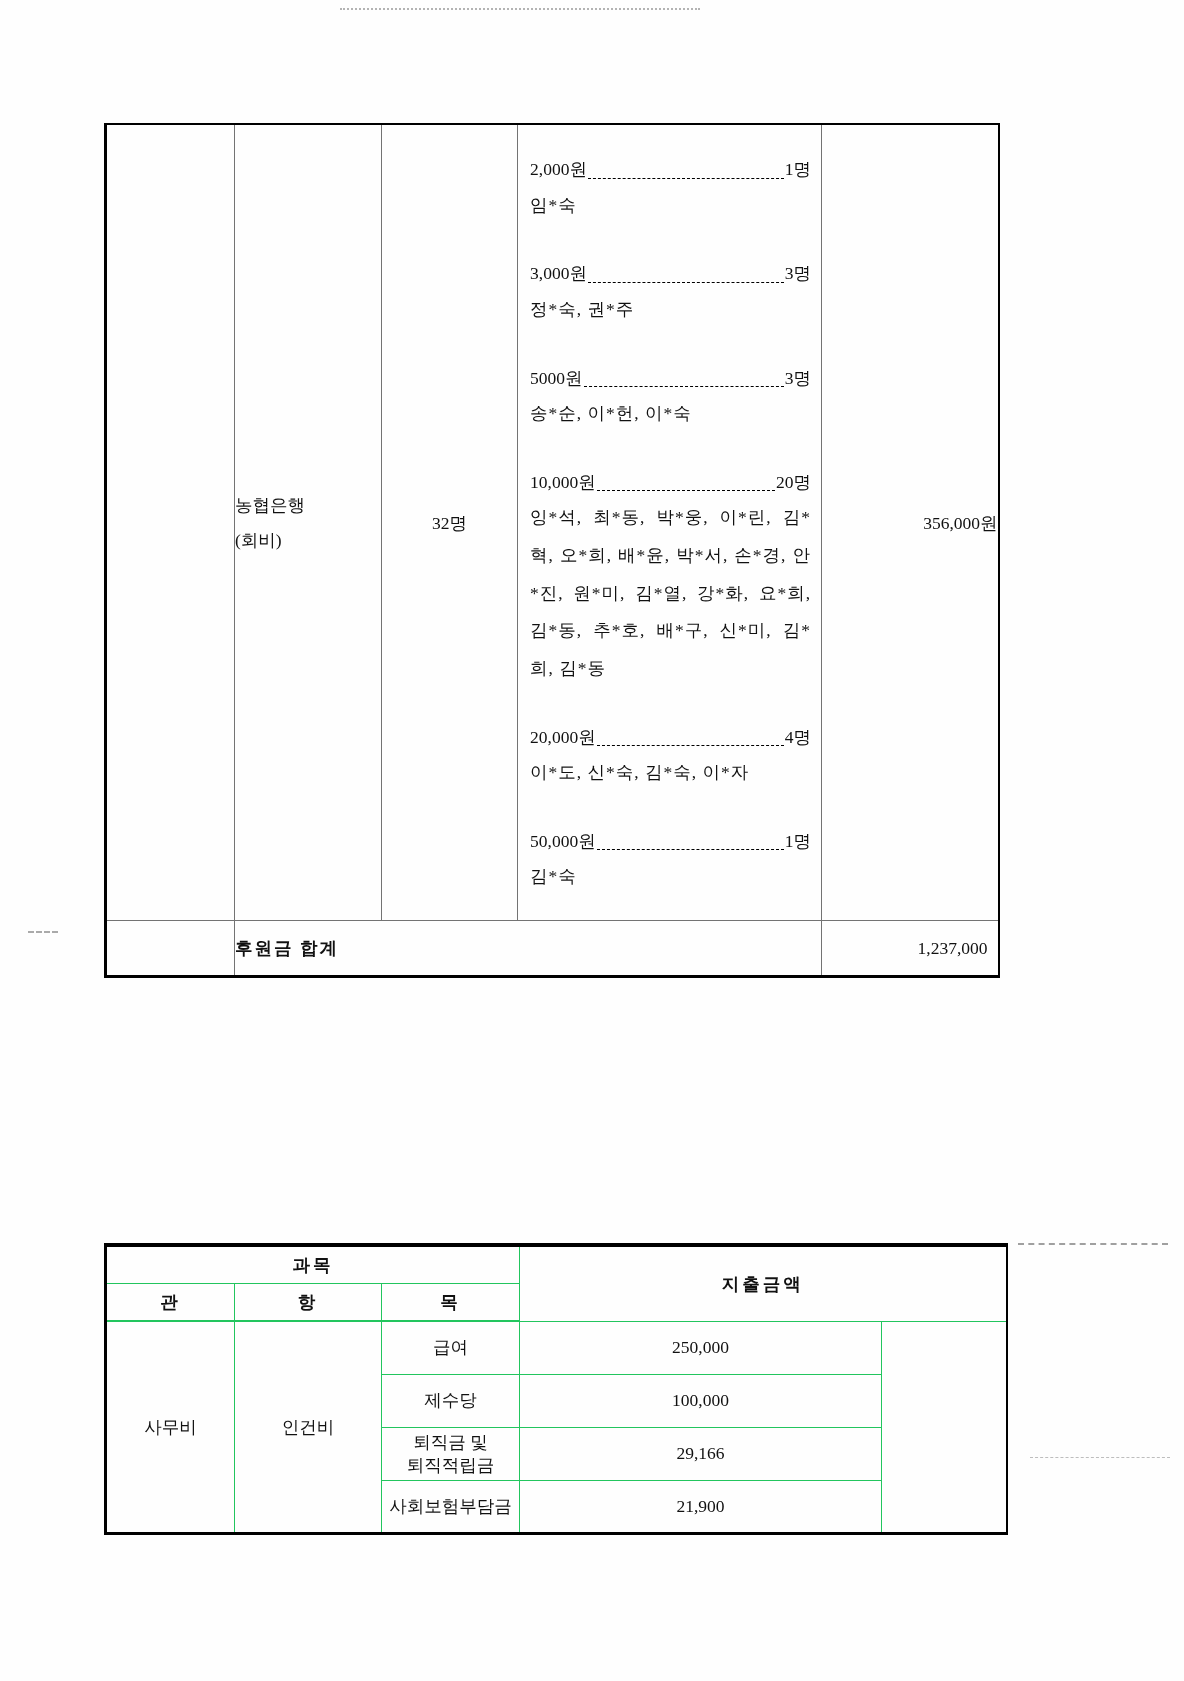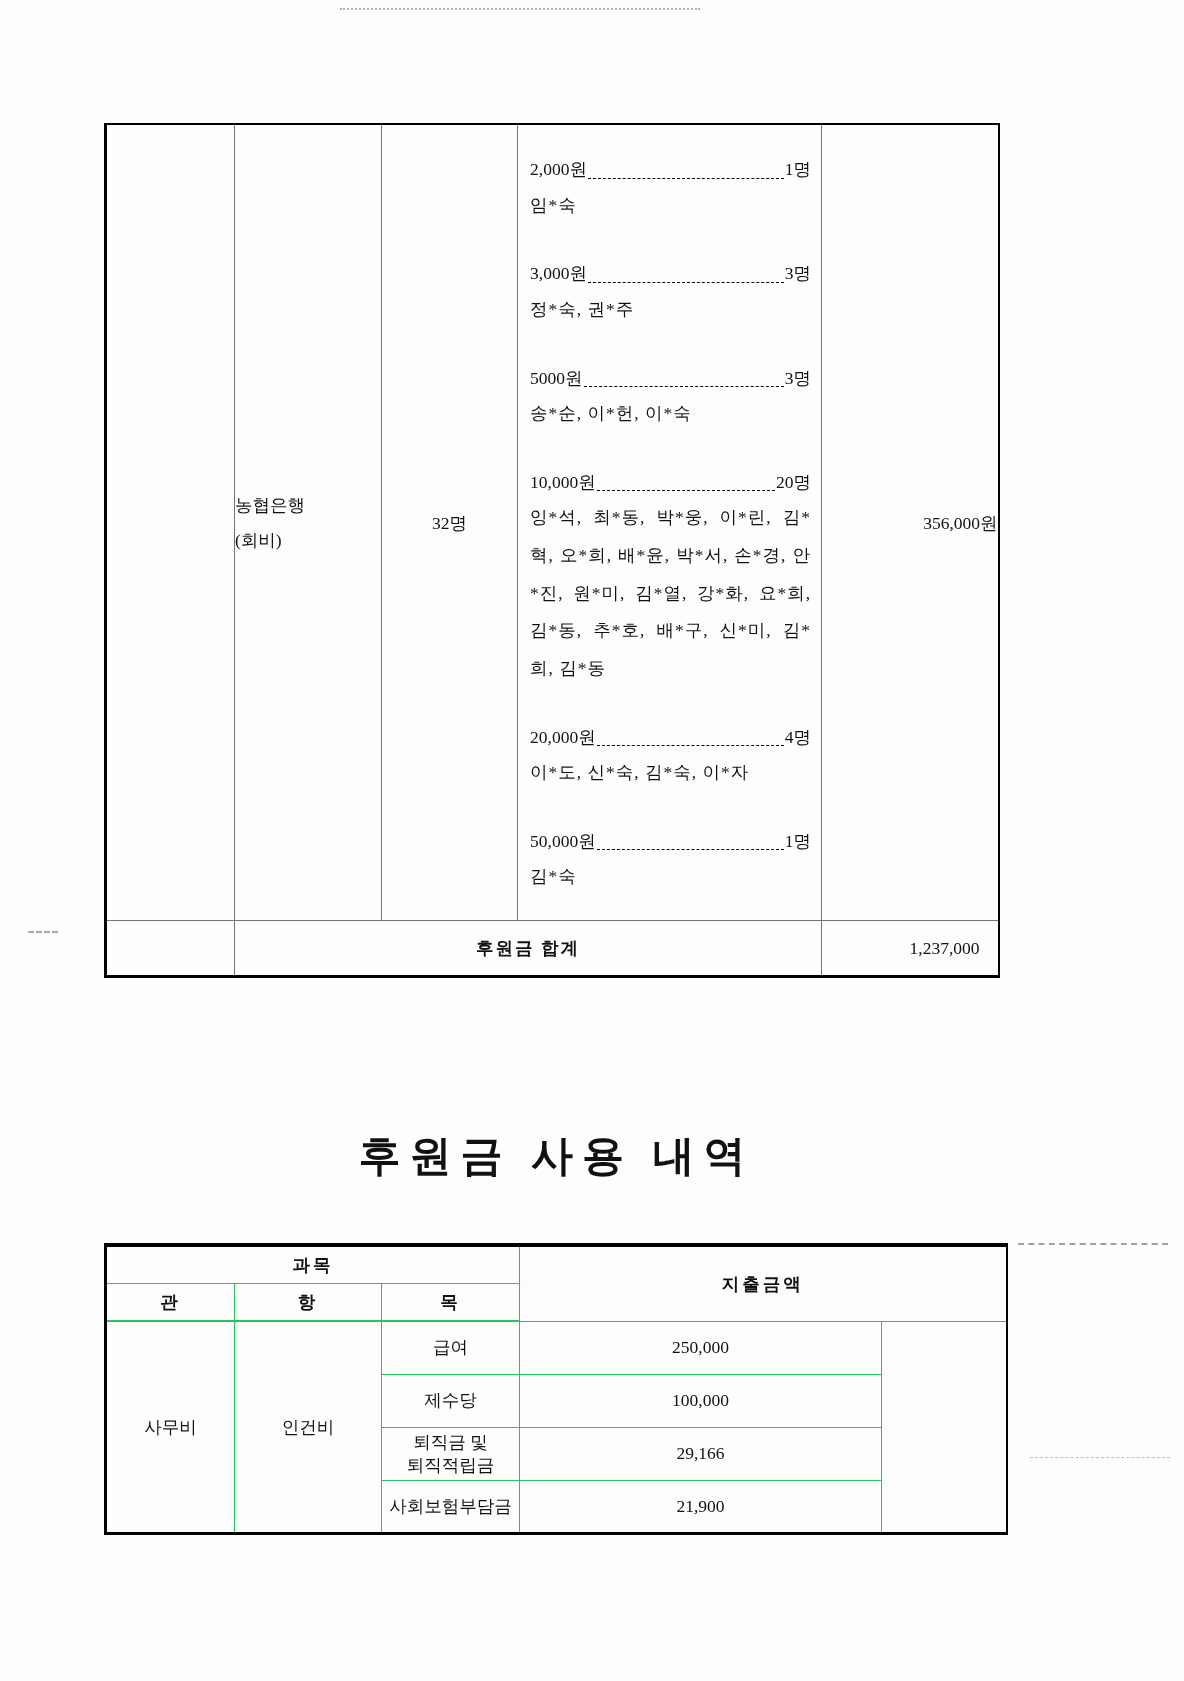--- a/index.html
+++ b/index.html
@@ -33,22 +33,22 @@
   .dt-bank { text-align:left; line-height:2.0;font-family:Liberation Serif, serif; }
   .dt-count { text-align:center; }
   .dt-details { padding:14px 10px 14px 12px; }
   .dt-amount { text-align:right; }
   .detail-group { margin:15px 0 34px 0; }
   .detail-group:last-child { margin-bottom:10px; }
   .detail-head { display:flex; align-items:flex-end; line-height:1.75; }
   .detail-leader { flex:1 1 auto; border-bottom:1.5px dashed #000; margin:0 1px 6px 1px; min-width:30px; }
   .detail-names { line-height:2.15; text-align:justify; letter-spacing:1px; margin-top:2px; }
   .dt-footer td { height:56px; border-top:1px dashed #000; }
-  .dt-total-label { text-align:center; font-weight:bold; letter-spacing:2px; }
-  .dt-total-value { text-align:right; padding-right:18px; }
+  .dt-total-label { font-weight:bold; letter-spacing:2px; }
+  .dt-total-value { text-align:right; padding-right:10px; }
 
   
   .section-title {
     position:absolute; left:104px; top:1128px; width:905px;
     text-align:center; font-size:42px; font-weight:bold; letter-spacing:9px;
   }
   .unit-label {
     position:absolute; left:104px; top:1200px; width:886px;
     text-align:right; font-size:17px; letter-spacing:2px;
   }
@@ -156,21 +156,20 @@
       <td class="dt-amount">356,000원</td>
     </tr>
     <tr class="dt-footer">
       <td></td>
       <td class="dt-total-label" colspan="3">후원금 합계</td>
       <td class="dt-total-value">1,237,000</td>
     </tr>
   </tbody>
     </table>
 
-  <div class="section-title">후원금 사용 내역</div>
 
   <table class="expense-table">
     <colgroup>
       <col style="width:129px">
         <col style="width:147px">
         <col style="width:138px">
       <col style="width:362px">
         <col style="width:125px">
     </colgroup>
     <tbody>

